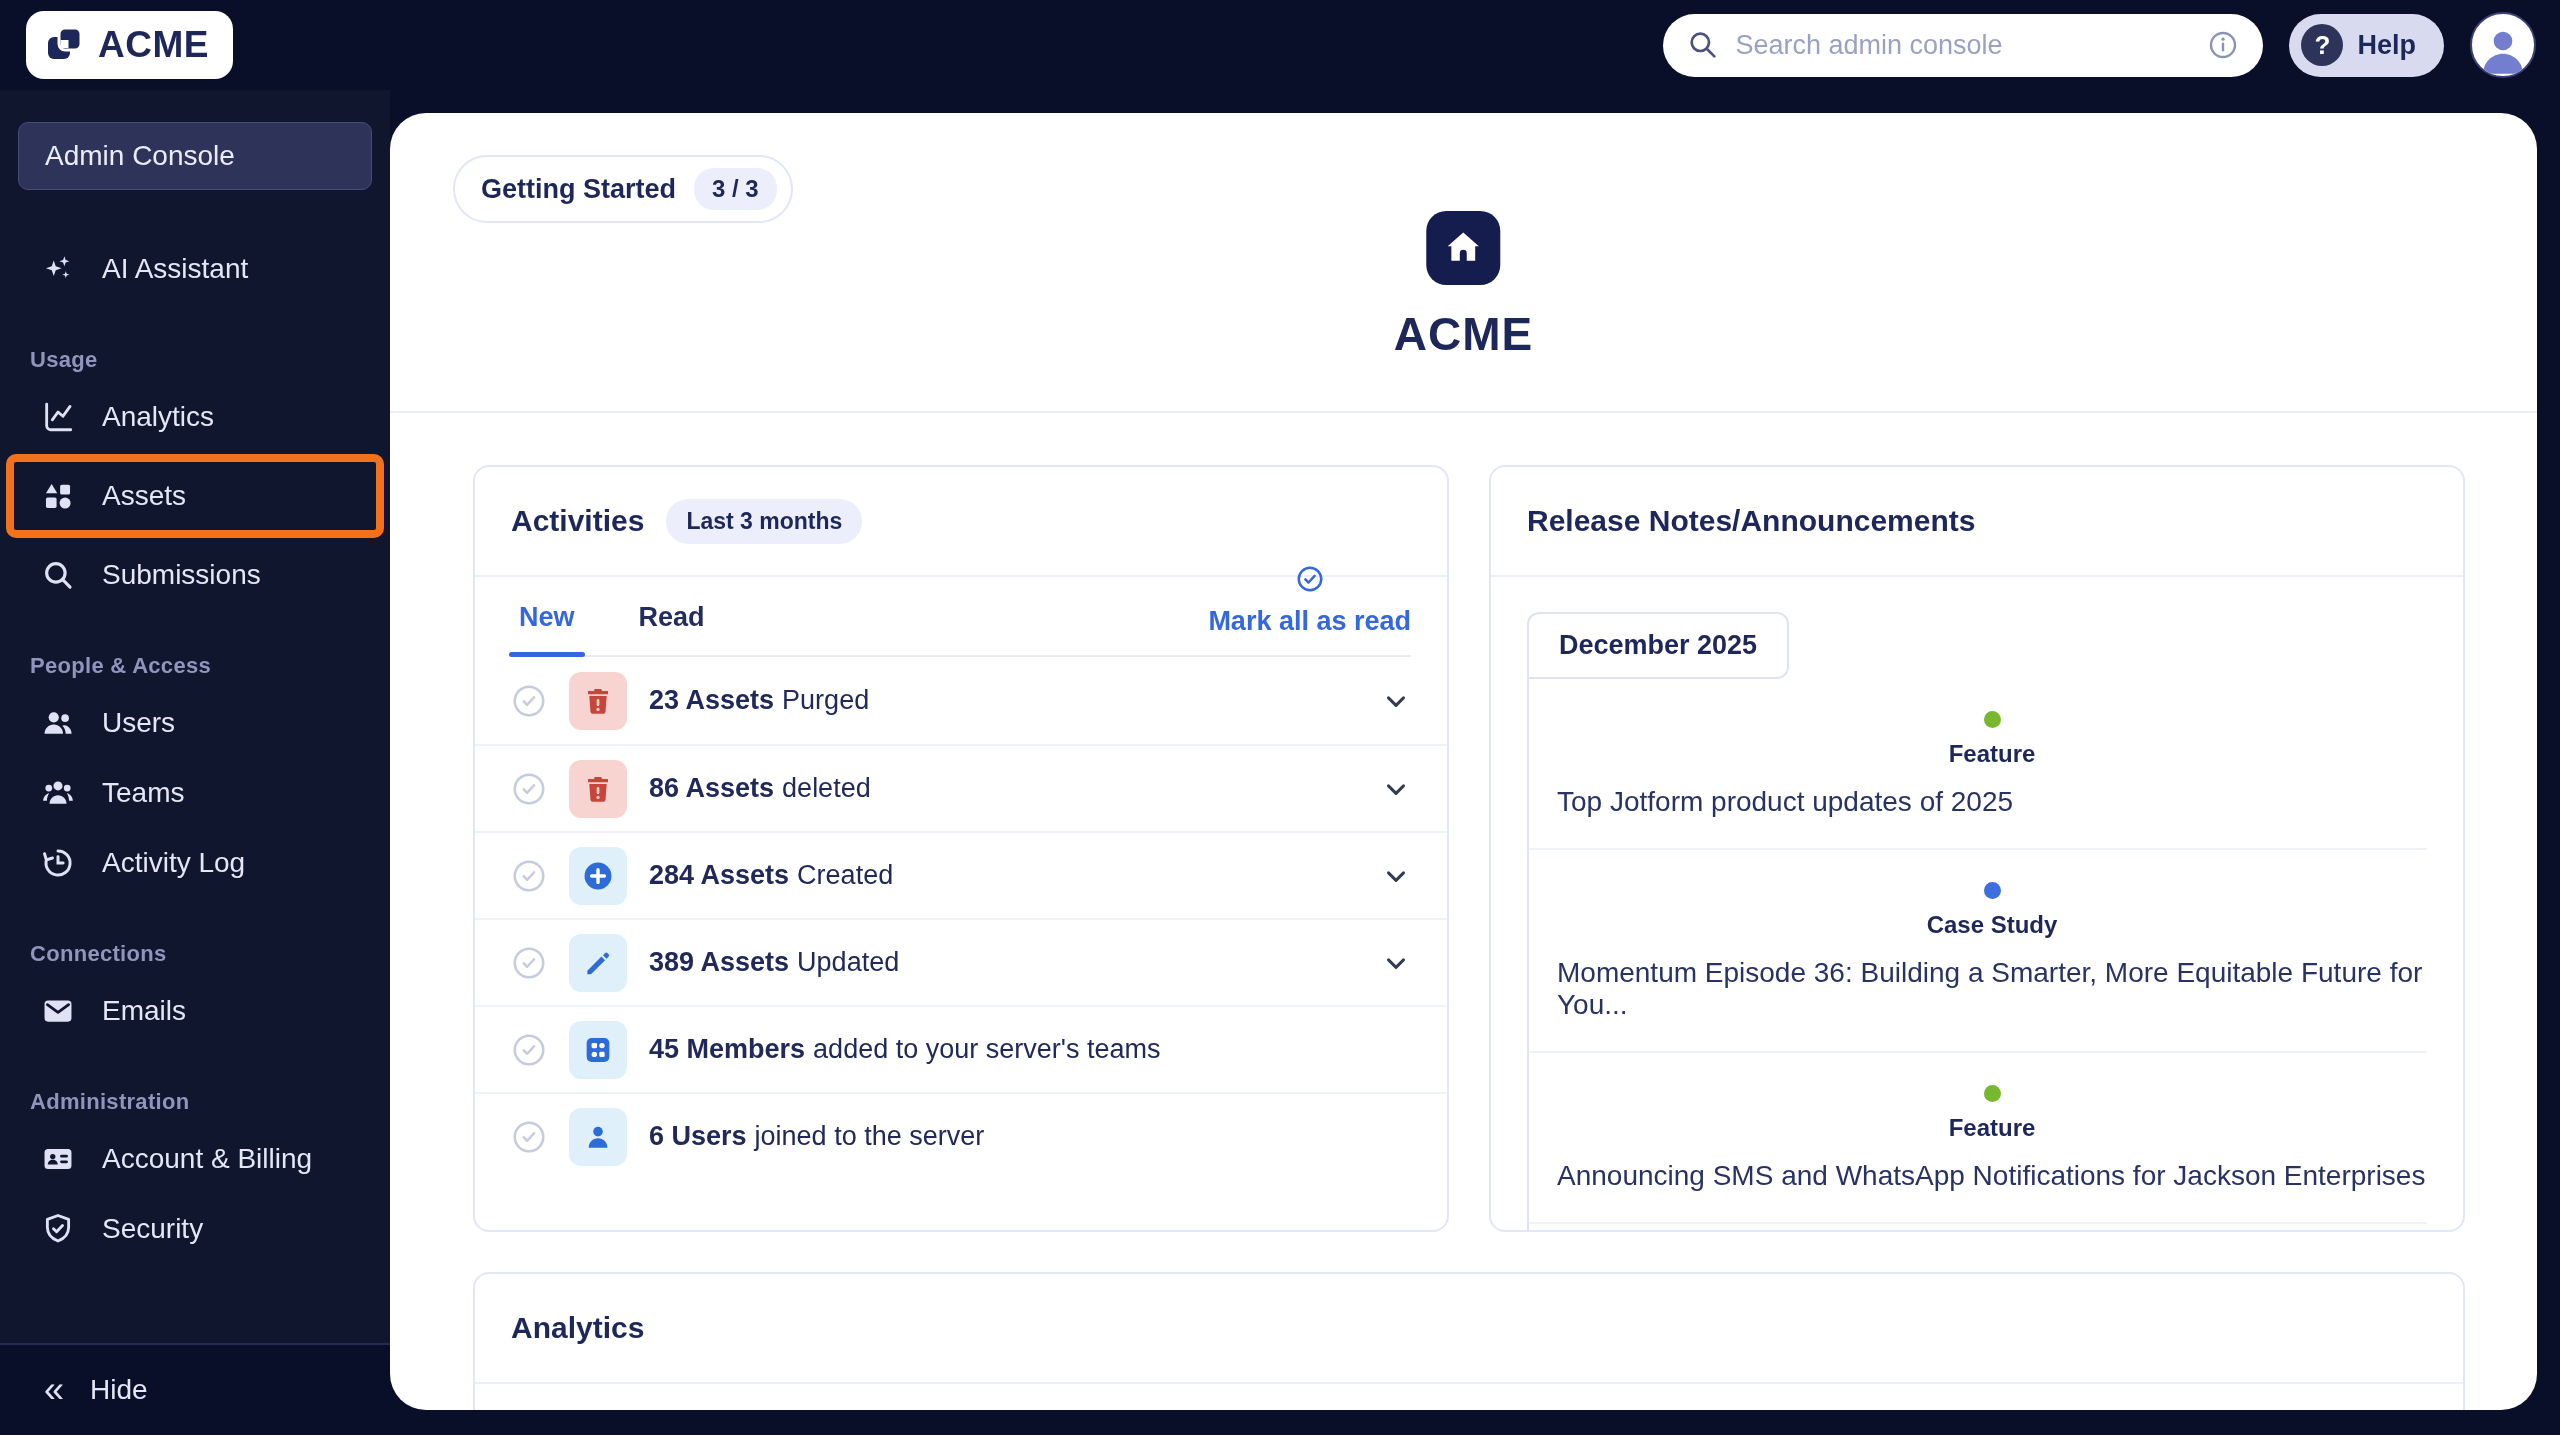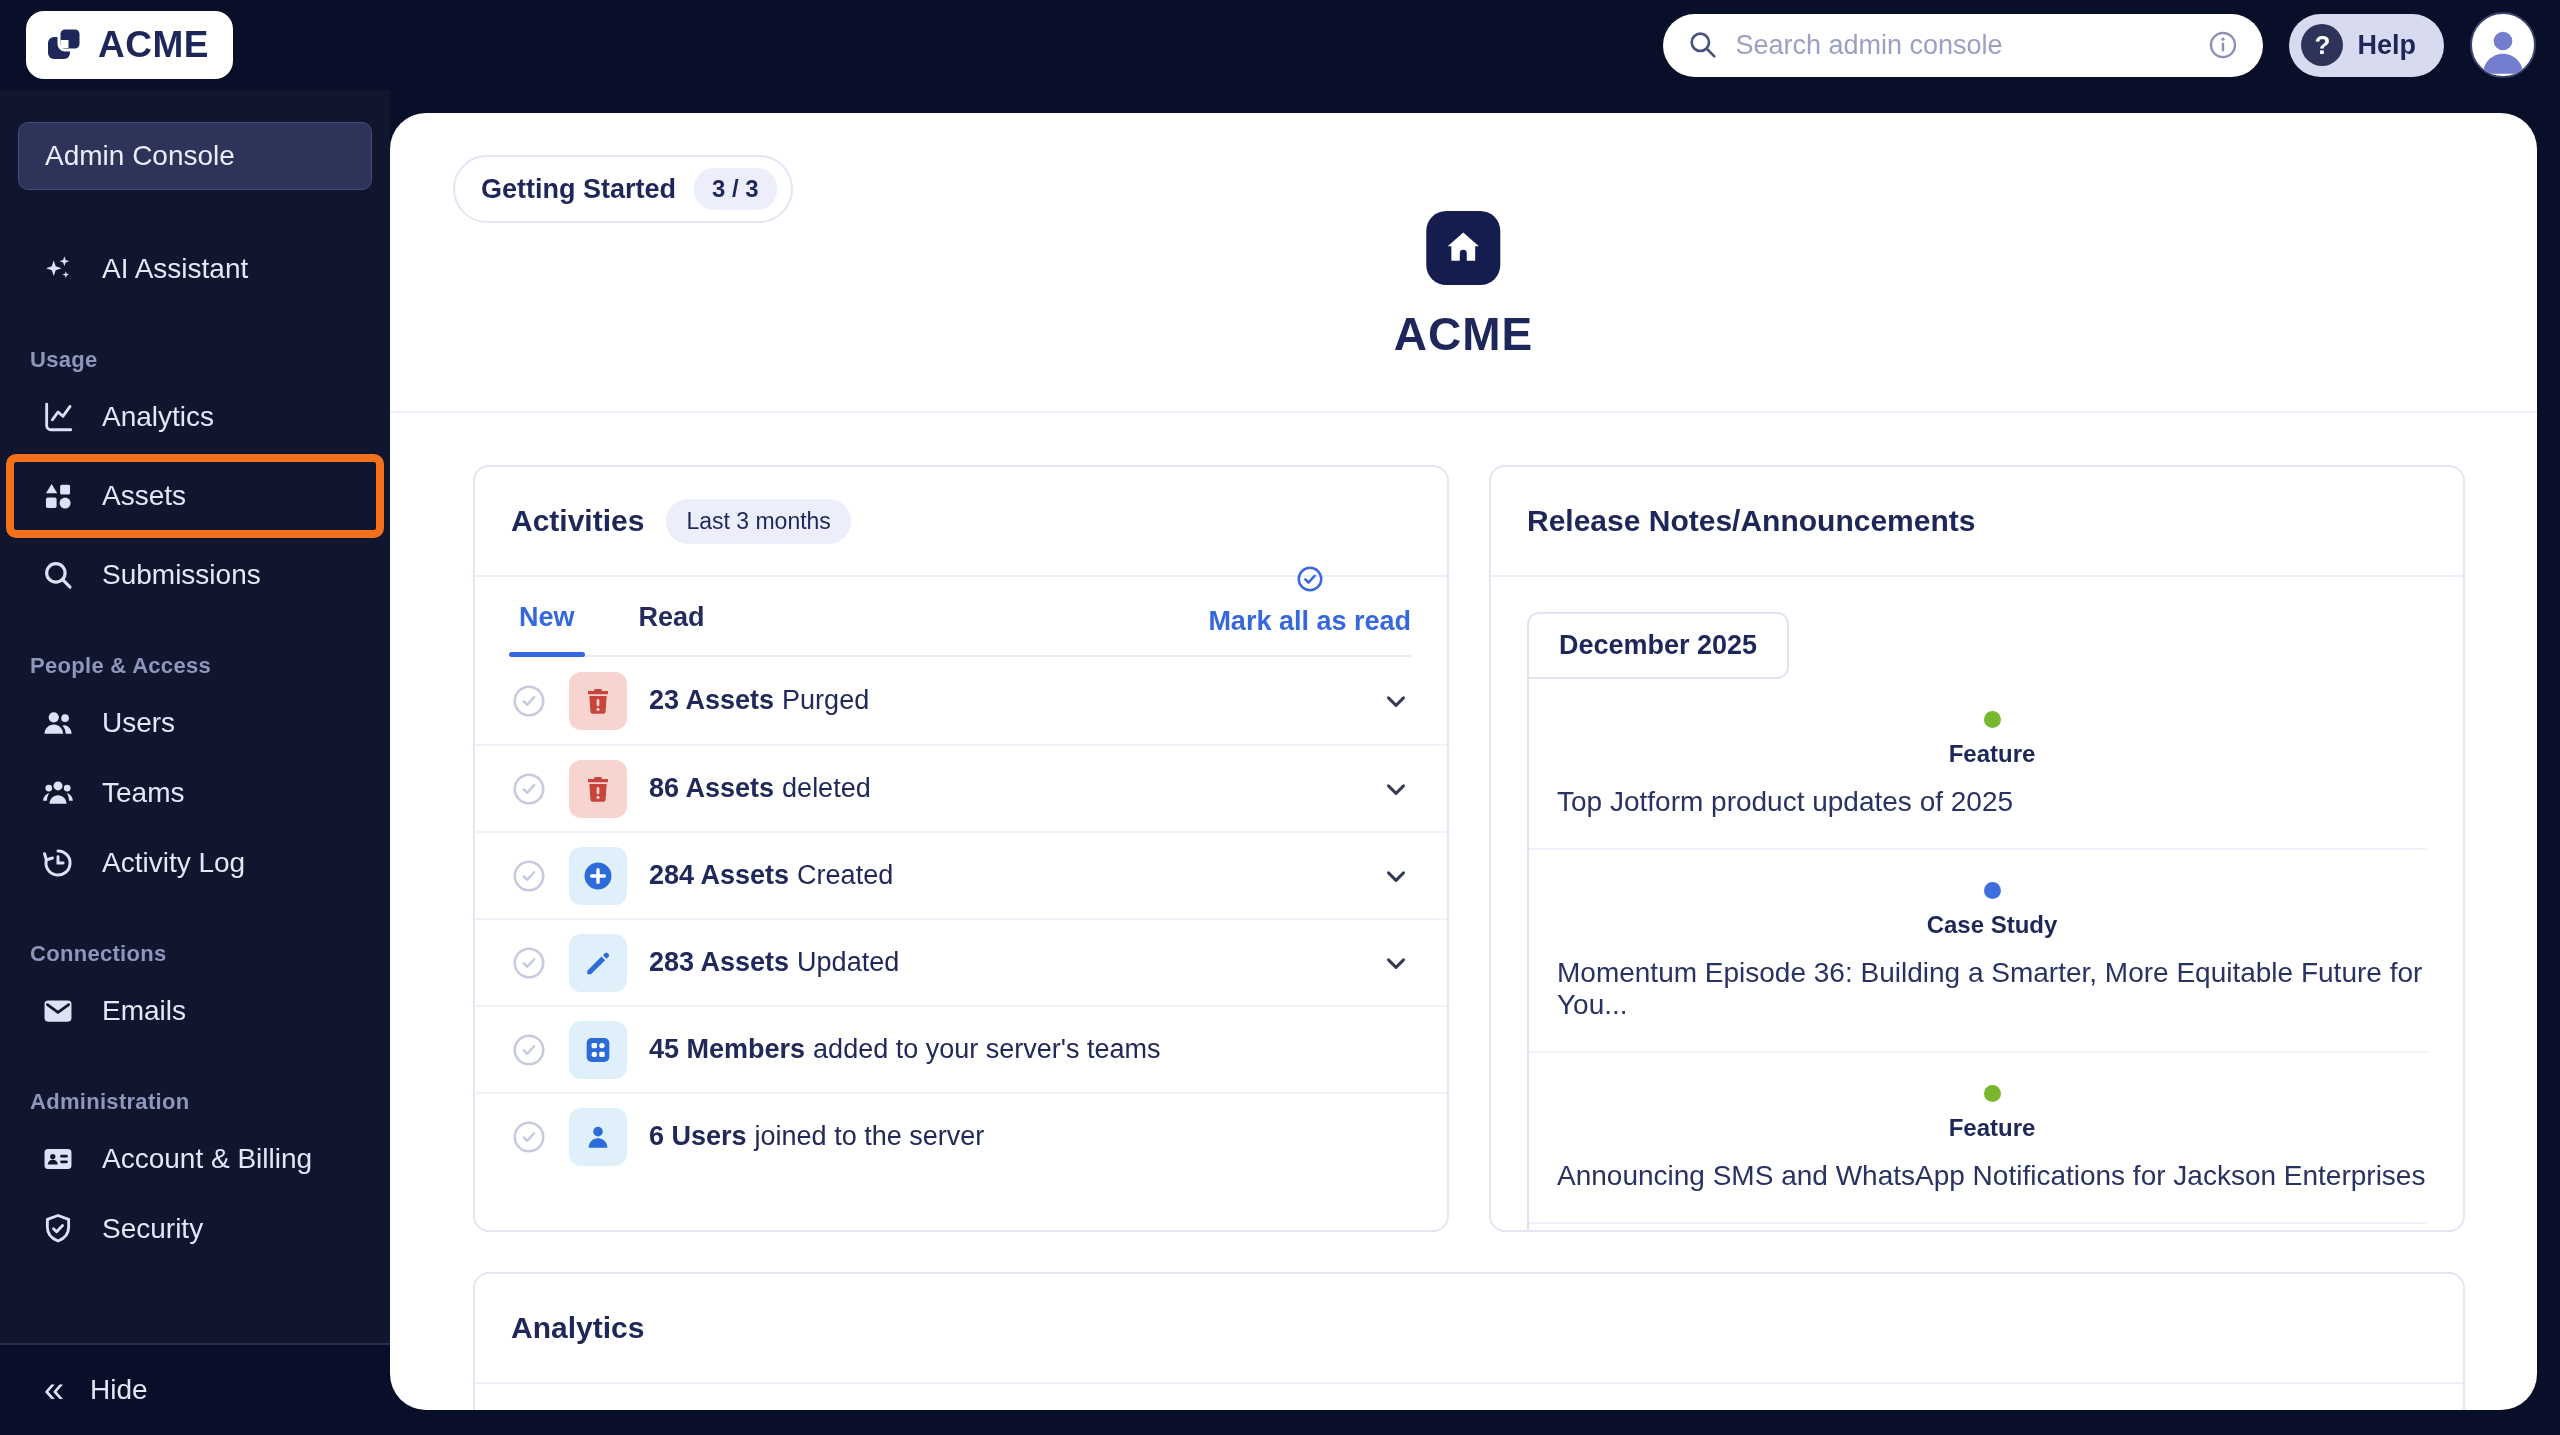--- a/index.html
+++ b/index.html
@@ -48,21 +48,21 @@
   .members-label{font-size:27px;font-weight:700;color:#1E2759;margin-right:26px;}
   .mavatar{width:54px;height:54px;border-radius:50%;background:#EFF1FD;border:1px solid #DFE3F6;overflow:hidden;display:flex;align-items:flex-end;justify-content:center;margin-left:-12px;box-shadow:0 0 0 3px #fff;cursor:pointer;}
   .mavatar.first{margin-left:0;}
   .mover{width:54px;height:54px;border-radius:50%;background:#EFF1FD;border:1px solid #DFE3F6;margin-left:-12px;box-shadow:0 0 0 3px #fff;display:flex;align-items:center;justify-content:center;font-size:22px;font-weight:700;color:#1E2759;cursor:pointer;}
 
   
   .cards{display:flex;gap:40px;padding:52px 72px 0 83px;}
   .card{border:2px solid #E3E7F4;border-radius:16px;background:#fff;flex:1;height:767px;overflow:hidden;}
   .card-head{height:110px;display:flex;align-items:center;gap:22px;padding:0 36px;border-bottom:2px solid #EDEFF8;}
   .card-title{font-size:30px;font-weight:700;color:#1E2759;}
-  .chip{background:#ECEFFB;border-radius:22px;padding:9px 20px;font-size:23px;font-weight:400;color:#1E2759;}
+  .chip{background:#ECEFFB;border-radius:22px;padding:9px 20px;font-size:23px;font-weight:700;color:#1E2759;}
 
   .tabs-row{display:flex;align-items:flex-end;padding:0 36px;height:80px;position:relative;}
   .tabs-row::after{content:"";position:absolute;left:36px;right:36px;bottom:0;height:2px;background:#E9ECF6;}
   .tab{font-size:27px;font-weight:700;padding:0 8px 24px;margin-right:48px;position:relative;color:#232C5C;cursor:pointer;}
   .tab.active{color:#3568DE;}
   .tab.active::after{content:"";position:absolute;left:-2px;right:-2px;bottom:0;height:5px;background:#3568DE;border-radius:3px;z-index:1;}
   .mark-all{margin-left:auto;display:flex;align-items:center;gap:12px;color:#3568DE;font-size:27px;font-weight:700;padding-bottom:20px;cursor:pointer;flex-direction:column;}
 
   .arow{display:flex;align-items:center;gap:22px;padding:0 36px;height:87px;cursor:pointer;}
   .arow + .arow{border-top:2px solid #F0F2F9;}
@@ -376,21 +376,21 @@
                 <svg class="acheck" viewBox="0 0 24 24" fill="none" stroke="currentColor" stroke-width="1.7" stroke-linecap="round" stroke-linejoin="round">
                     <circle cx="12" cy="12" r="9.5"></circle>
                     <path d="M8.5 12.2l2.3 2.3 4.6-5"></path>
                   </svg>
                 <span class="atile blue">
                   <svg width="32" height="32" viewBox="0 0 24 24" fill="#2D6BD8">
                       <path d="M4 17.8V20.5h2.7L17.3 9.9l-2.7-2.7z"></path>
                       <path d="M15.7 6.1l2.7 2.7 1.5-1.5a1.4 1.4 0 0 0 0-2l-.7-.7a1.4 1.4 0 0 0-2 0z"></path>
                     </svg>
                 </span>
-                <span class="atext"><span class="b">283 Assets</span><span class="r">Updated</span></span>
+                <span class="atext"><span class="b">389 Assets</span><span class="r">Updated</span></span>
                 <span class="achev">
                     <svg width="30" height="30" viewBox="0 0 24 24" fill="none" stroke="currentColor" stroke-width="2.4" stroke-linecap="round" stroke-linejoin="round">
                       <path d="M6 9.5l6 6 6-6"></path>
                     </svg>
                   </span>
               </div>
 
               <div class="arow">
                 <svg class="acheck" viewBox="0 0 24 24" fill="none" stroke="currentColor" stroke-width="1.7" stroke-linecap="round" stroke-linejoin="round">
                     <circle cx="12" cy="12" r="9.5"></circle>

